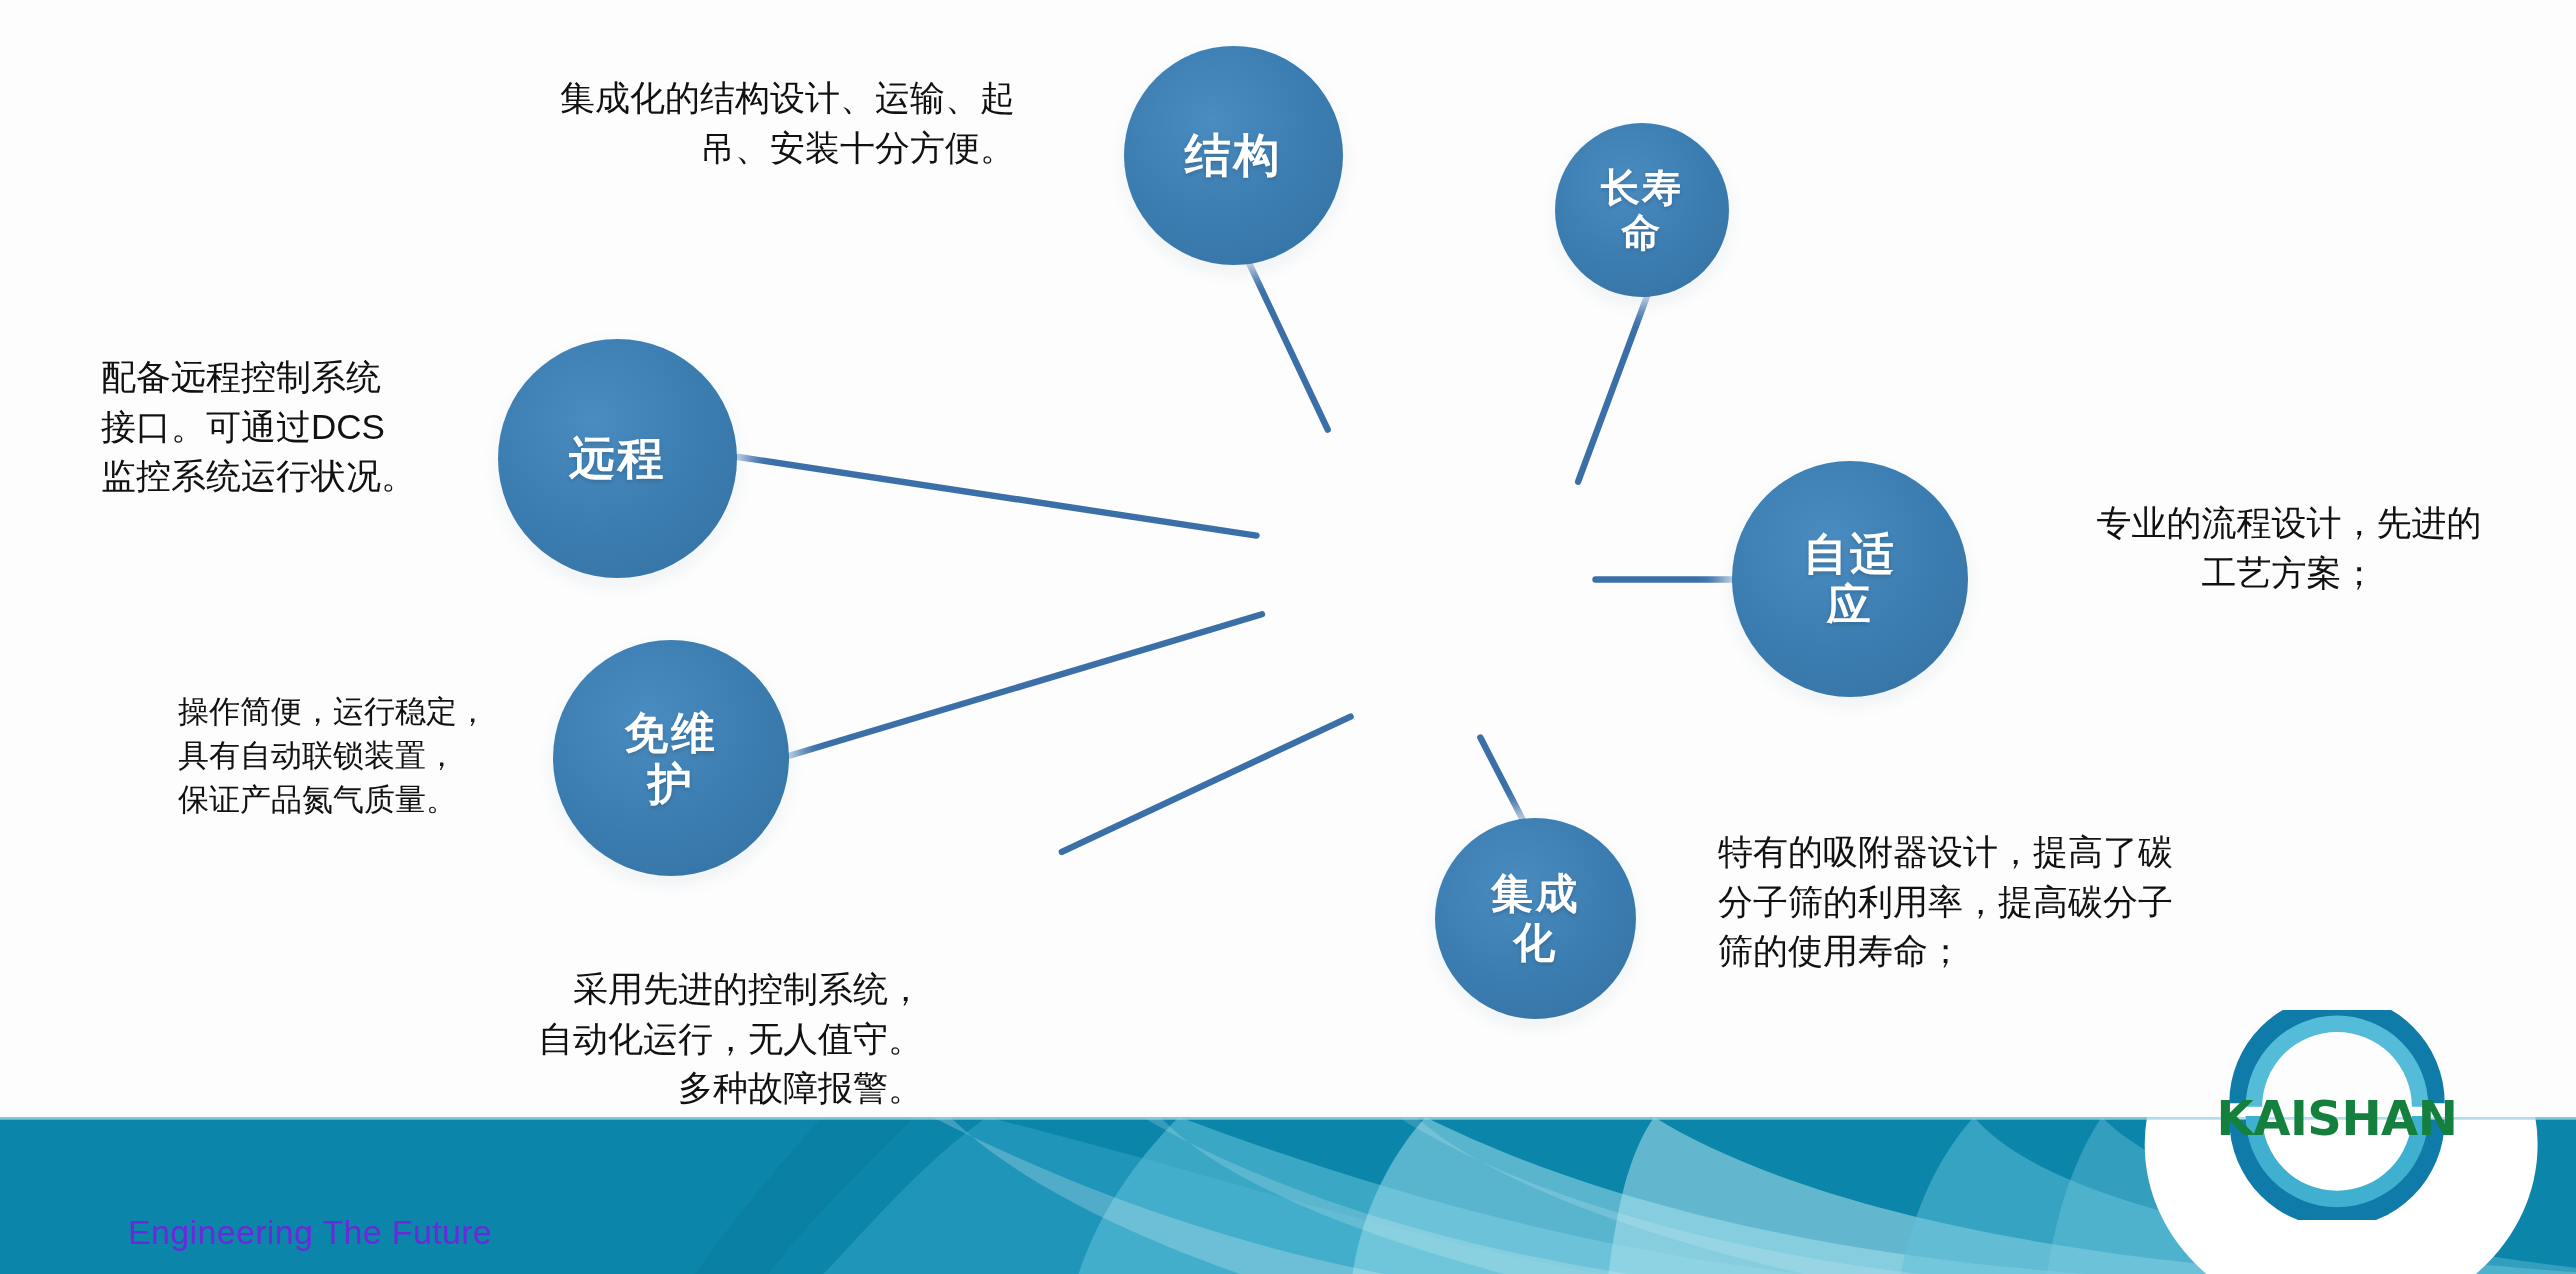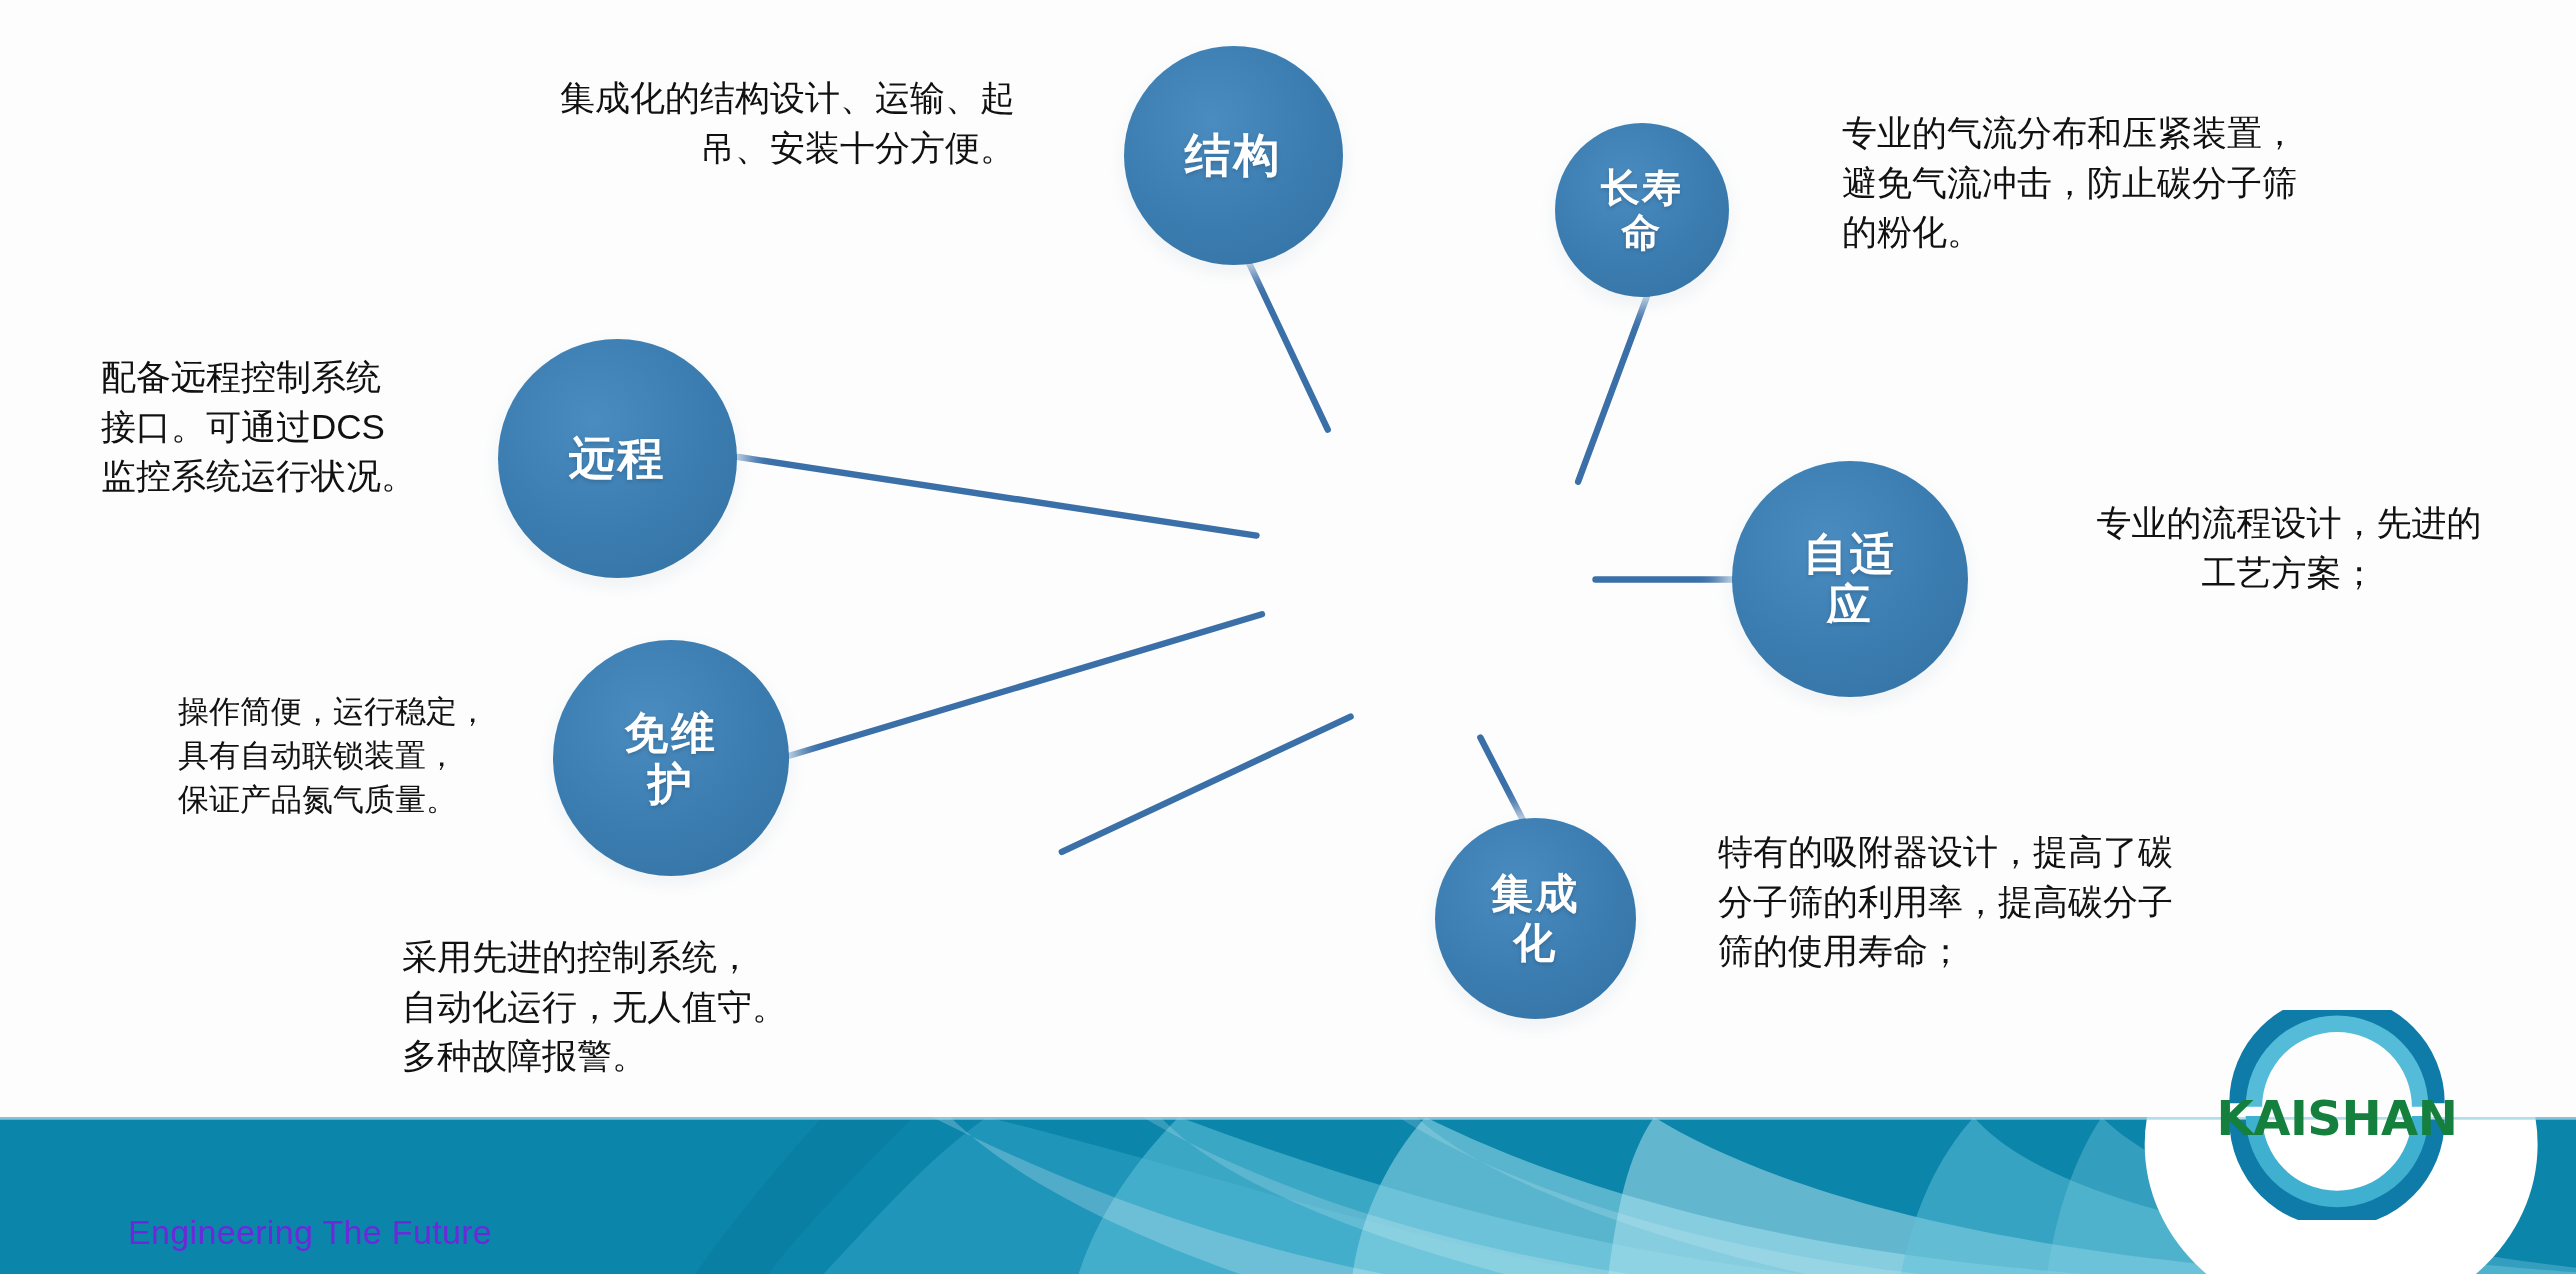--- a/index.html
+++ b/index.html
@@ -94,21 +94,21 @@
     white-space: pre-line;
     z-index: 2;
   }
 
   #note-jiegou     { left: 384px;  top: 73px;  width: 631px; text-align: right; }
   #note-changshou  { left: 1842px; top: 108px; width: 530px; text-align: left; }
   #note-yuancheng  { left: 101px;  top: 352px; width: 402px; text-align: left; }
   #note-zishiying  { left: 2015px; top: 498px; width: 548px; text-align: center; }
   #note-mianweihu  { left: 178px;  top: 690px; width: 366px; text-align: left; font-size: 31px; }
   #note-jichenghua { left: 1718px; top: 827px; width: 567px; text-align: left; }
-  #note-wuren      { left: 402px;  top: 932px; width: 521px; }
+  #note-wuren      { left: 402px;  top: 964px; width: 521px; text-align: right; }
 
   
   #band {
     position: absolute;
     left: 0; top: 1117px;
     width: 2576px; height: 158px;
     overflow: hidden;
     z-index: 4;
     background: #0c85ab;
   }
@@ -179,23 +179,20 @@
     <span class="node-label">免维
 护</span>
   </div>
   <div class="node sat" id="sat-jichenghua">
     <span class="node-label">集成
 化</span>
   </div>
 
   <div class="note" id="note-jiegou">集成化的结构设计、运输、起
 吊、安装十分方便。</div>
-  <div class="note" id="note-changshou">专业的气流分布和压紧装置，
-避免气流冲击，防止碳分子筛
-的粉化。</div>
   <div class="note" id="note-yuancheng">配备远程控制系统
 接口。可通过DCS
 监控系统运行状况。</div>
   <div class="note" id="note-zishiying">专业的流程设计，先进的
 工艺方案；</div>
   <div class="note" id="note-mianweihu">操作简便，运行稳定，
 具有自动联锁装置，
 保证产品氮气质量。</div>
   <div class="note" id="note-jichenghua">特有的吸附器设计，提高了碳
 分子筛的利用率，提高碳分子

